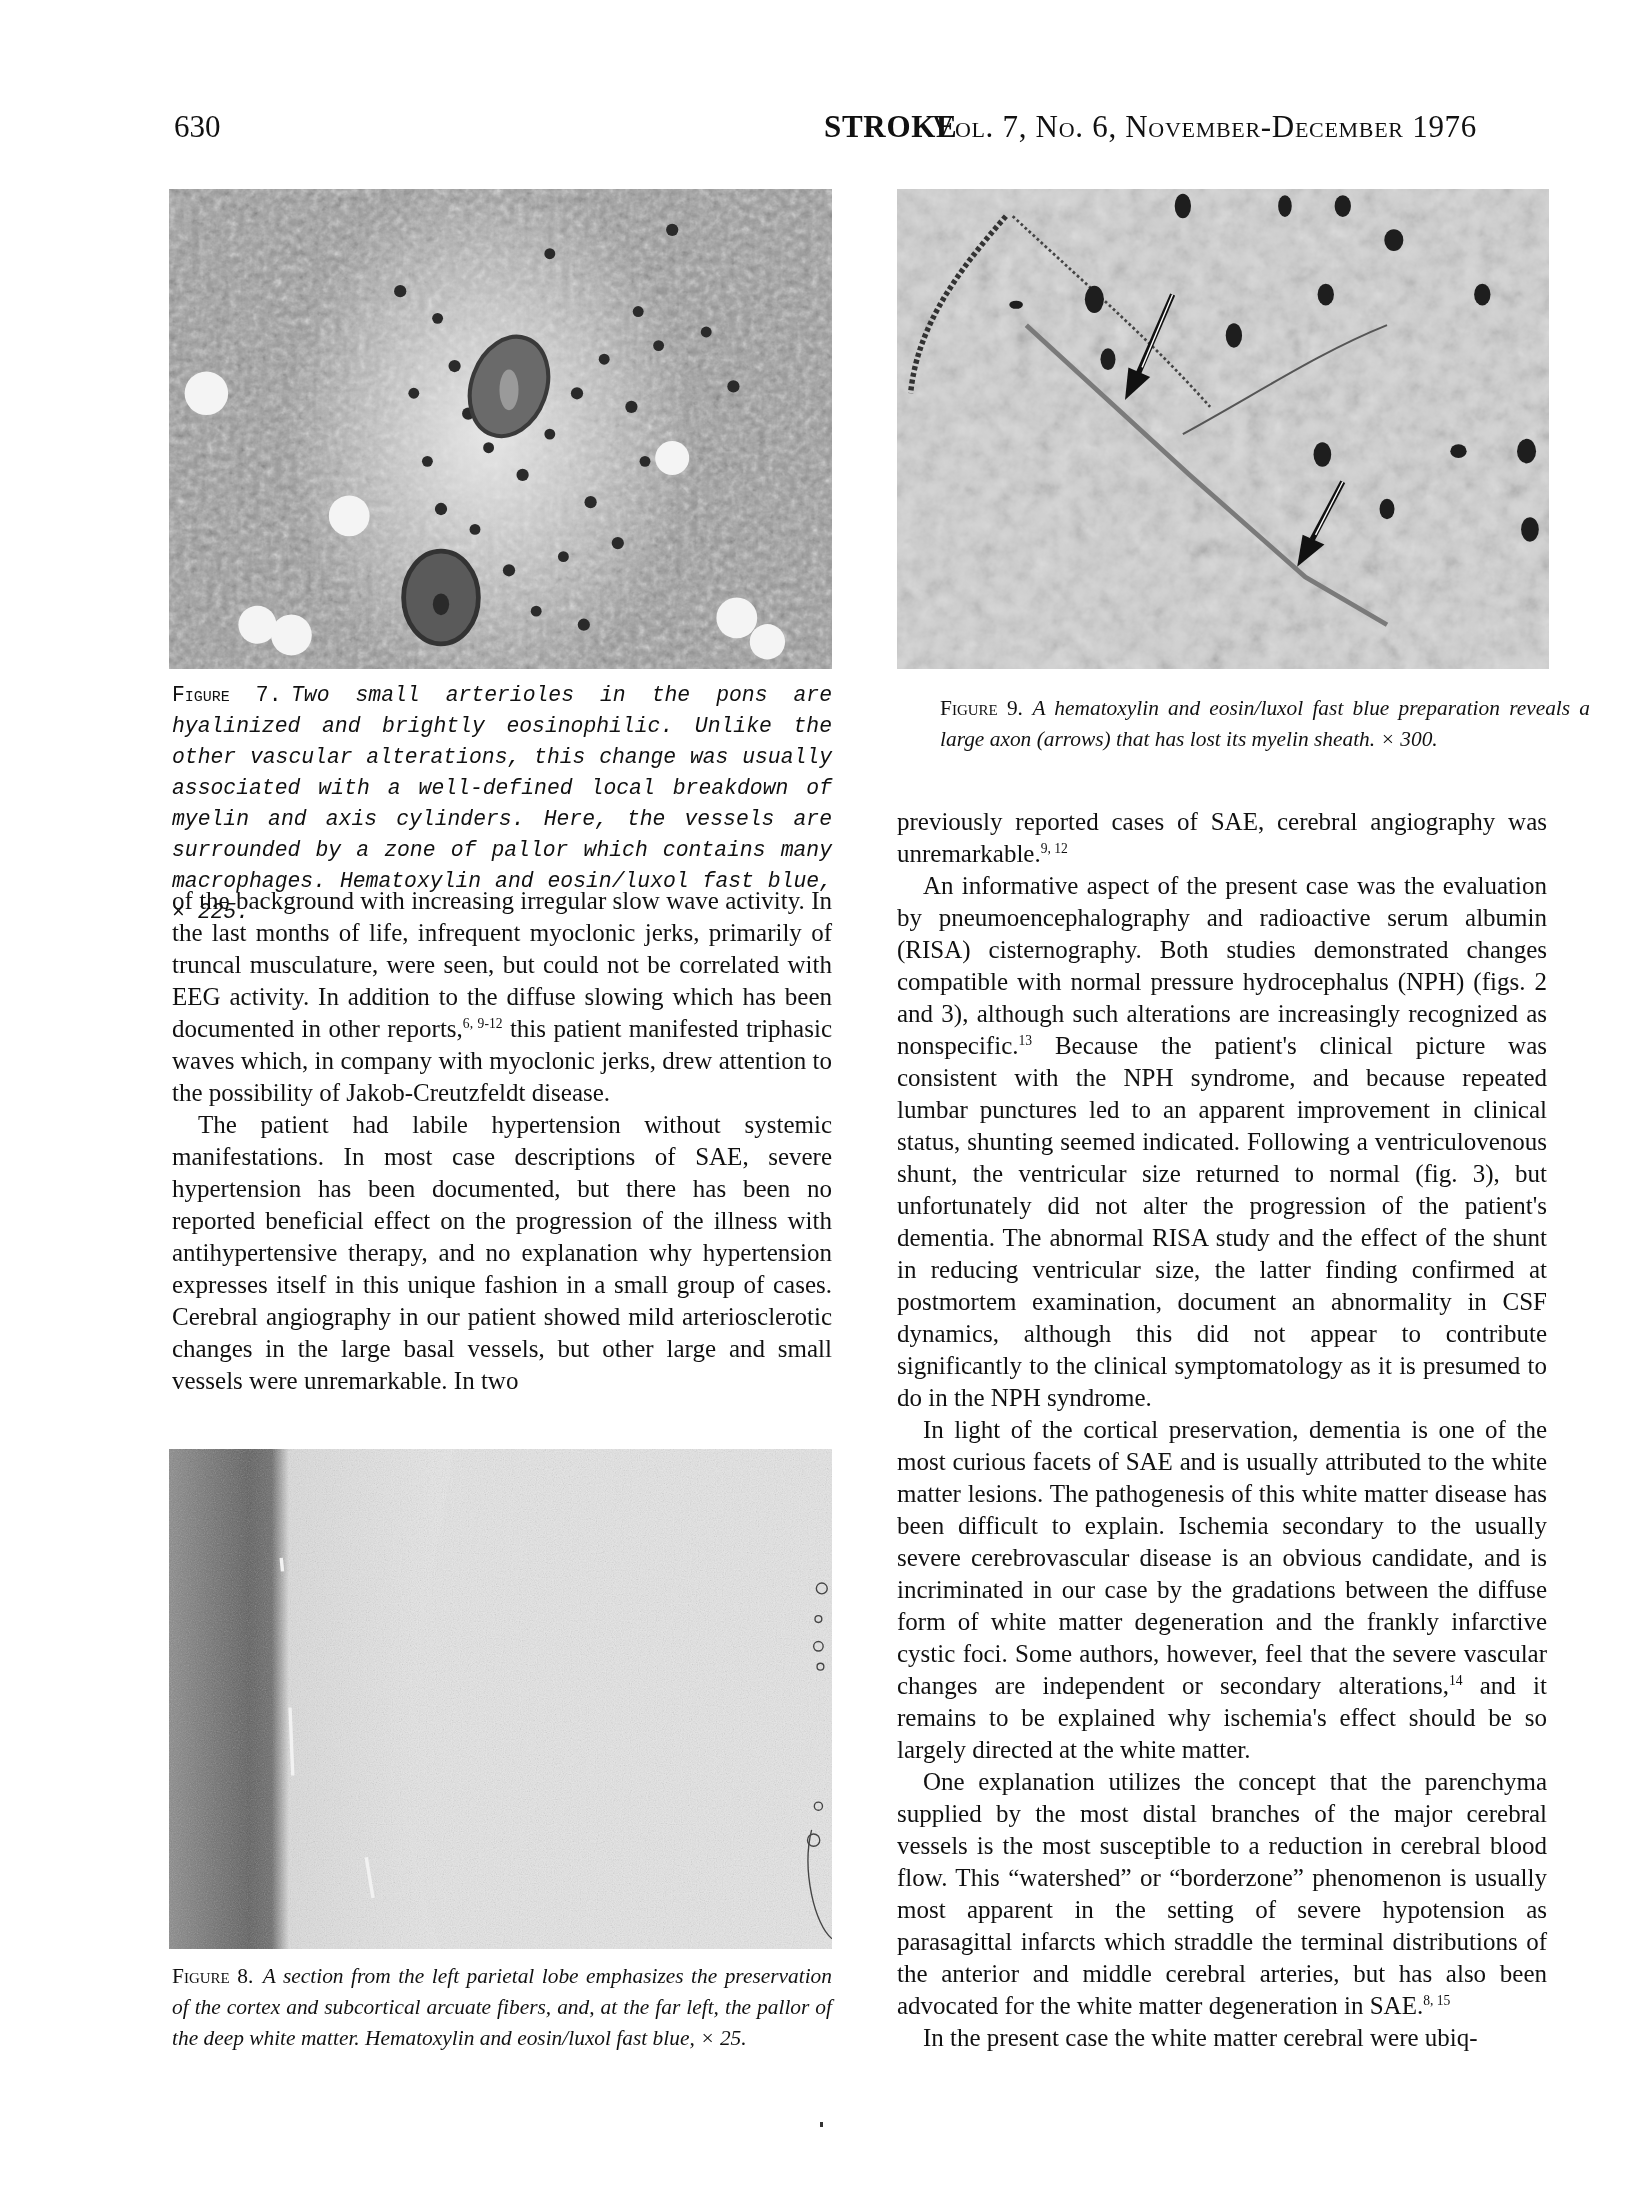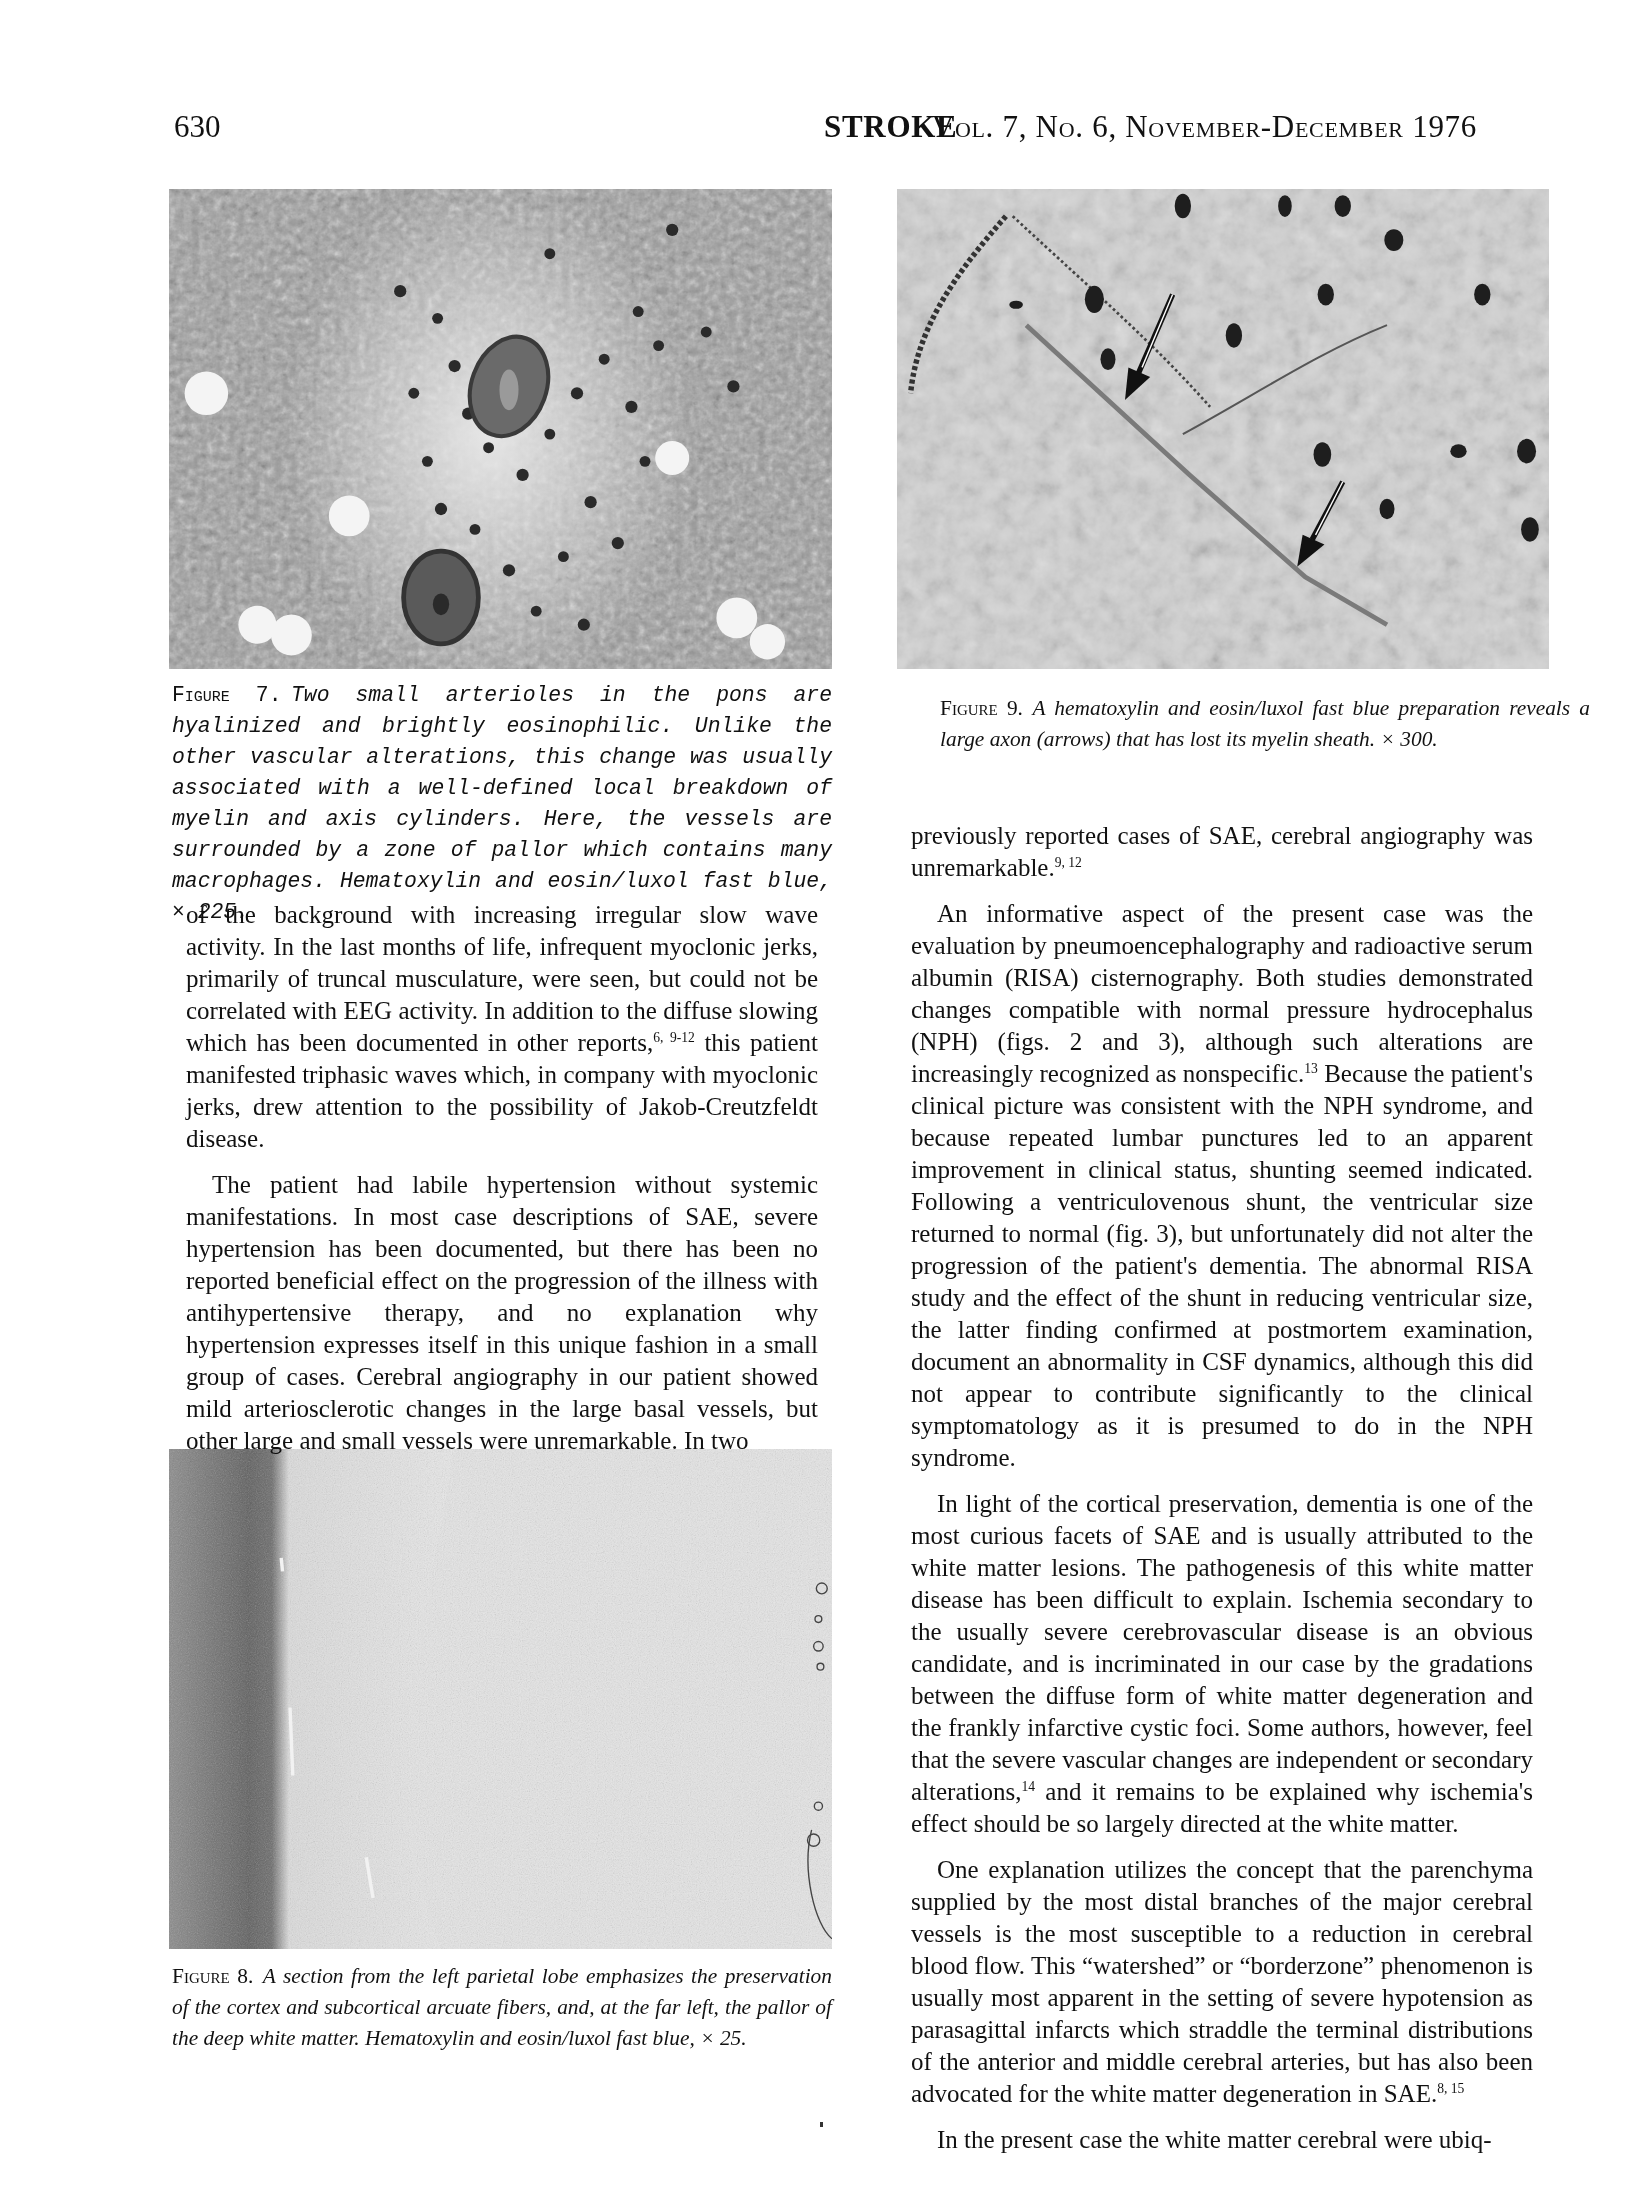--- a/index.html
+++ b/index.html
@@ -15,21 +15,21 @@
   #fig8 { left: 169px; top: 1449px; width: 663px; height: 500px; background: #e4e4e4; }
   .fig svg { display: block; width: 100%; height: 100%; }
 
   .caption { position: absolute; font-size: 21.4px; line-height: 31px; font-style: italic; text-align: justify; }
   .caption .lab { font-style: normal; font-variant: small-caps; margin-right: 9.5px; }
   #cap7 { left: 172px; top: 680px; width: 660px; font-family: Liberation Mono, monospace; }
   #cap9 { left: 940px; top: 680px; width: 650px; margin-top: 13px; }
   #cap8 { left: 172px; top: 1961px; width: 660px; }
 
   .col { position: absolute; font-size: 25px; line-height: 32px; text-align: justify; }
-  .col p { margin: 14px; }
+  .col p { margin: 0; }
   .col p.ind { text-indent: 26px; }
   .col sup { font-size: 13.6px; line-height: 0; }
   #colL { left: 172px; top: 885px; width: 660px; }
   #colR { left: 897px; top: 806px; width: 650px; }
   .mark { position: absolute; left: 820px; top: 2122px; width: 2.7px; height: 5.4px; background: #333; }
 </style>
 </head>
 <body>
 
 <div class="header">

